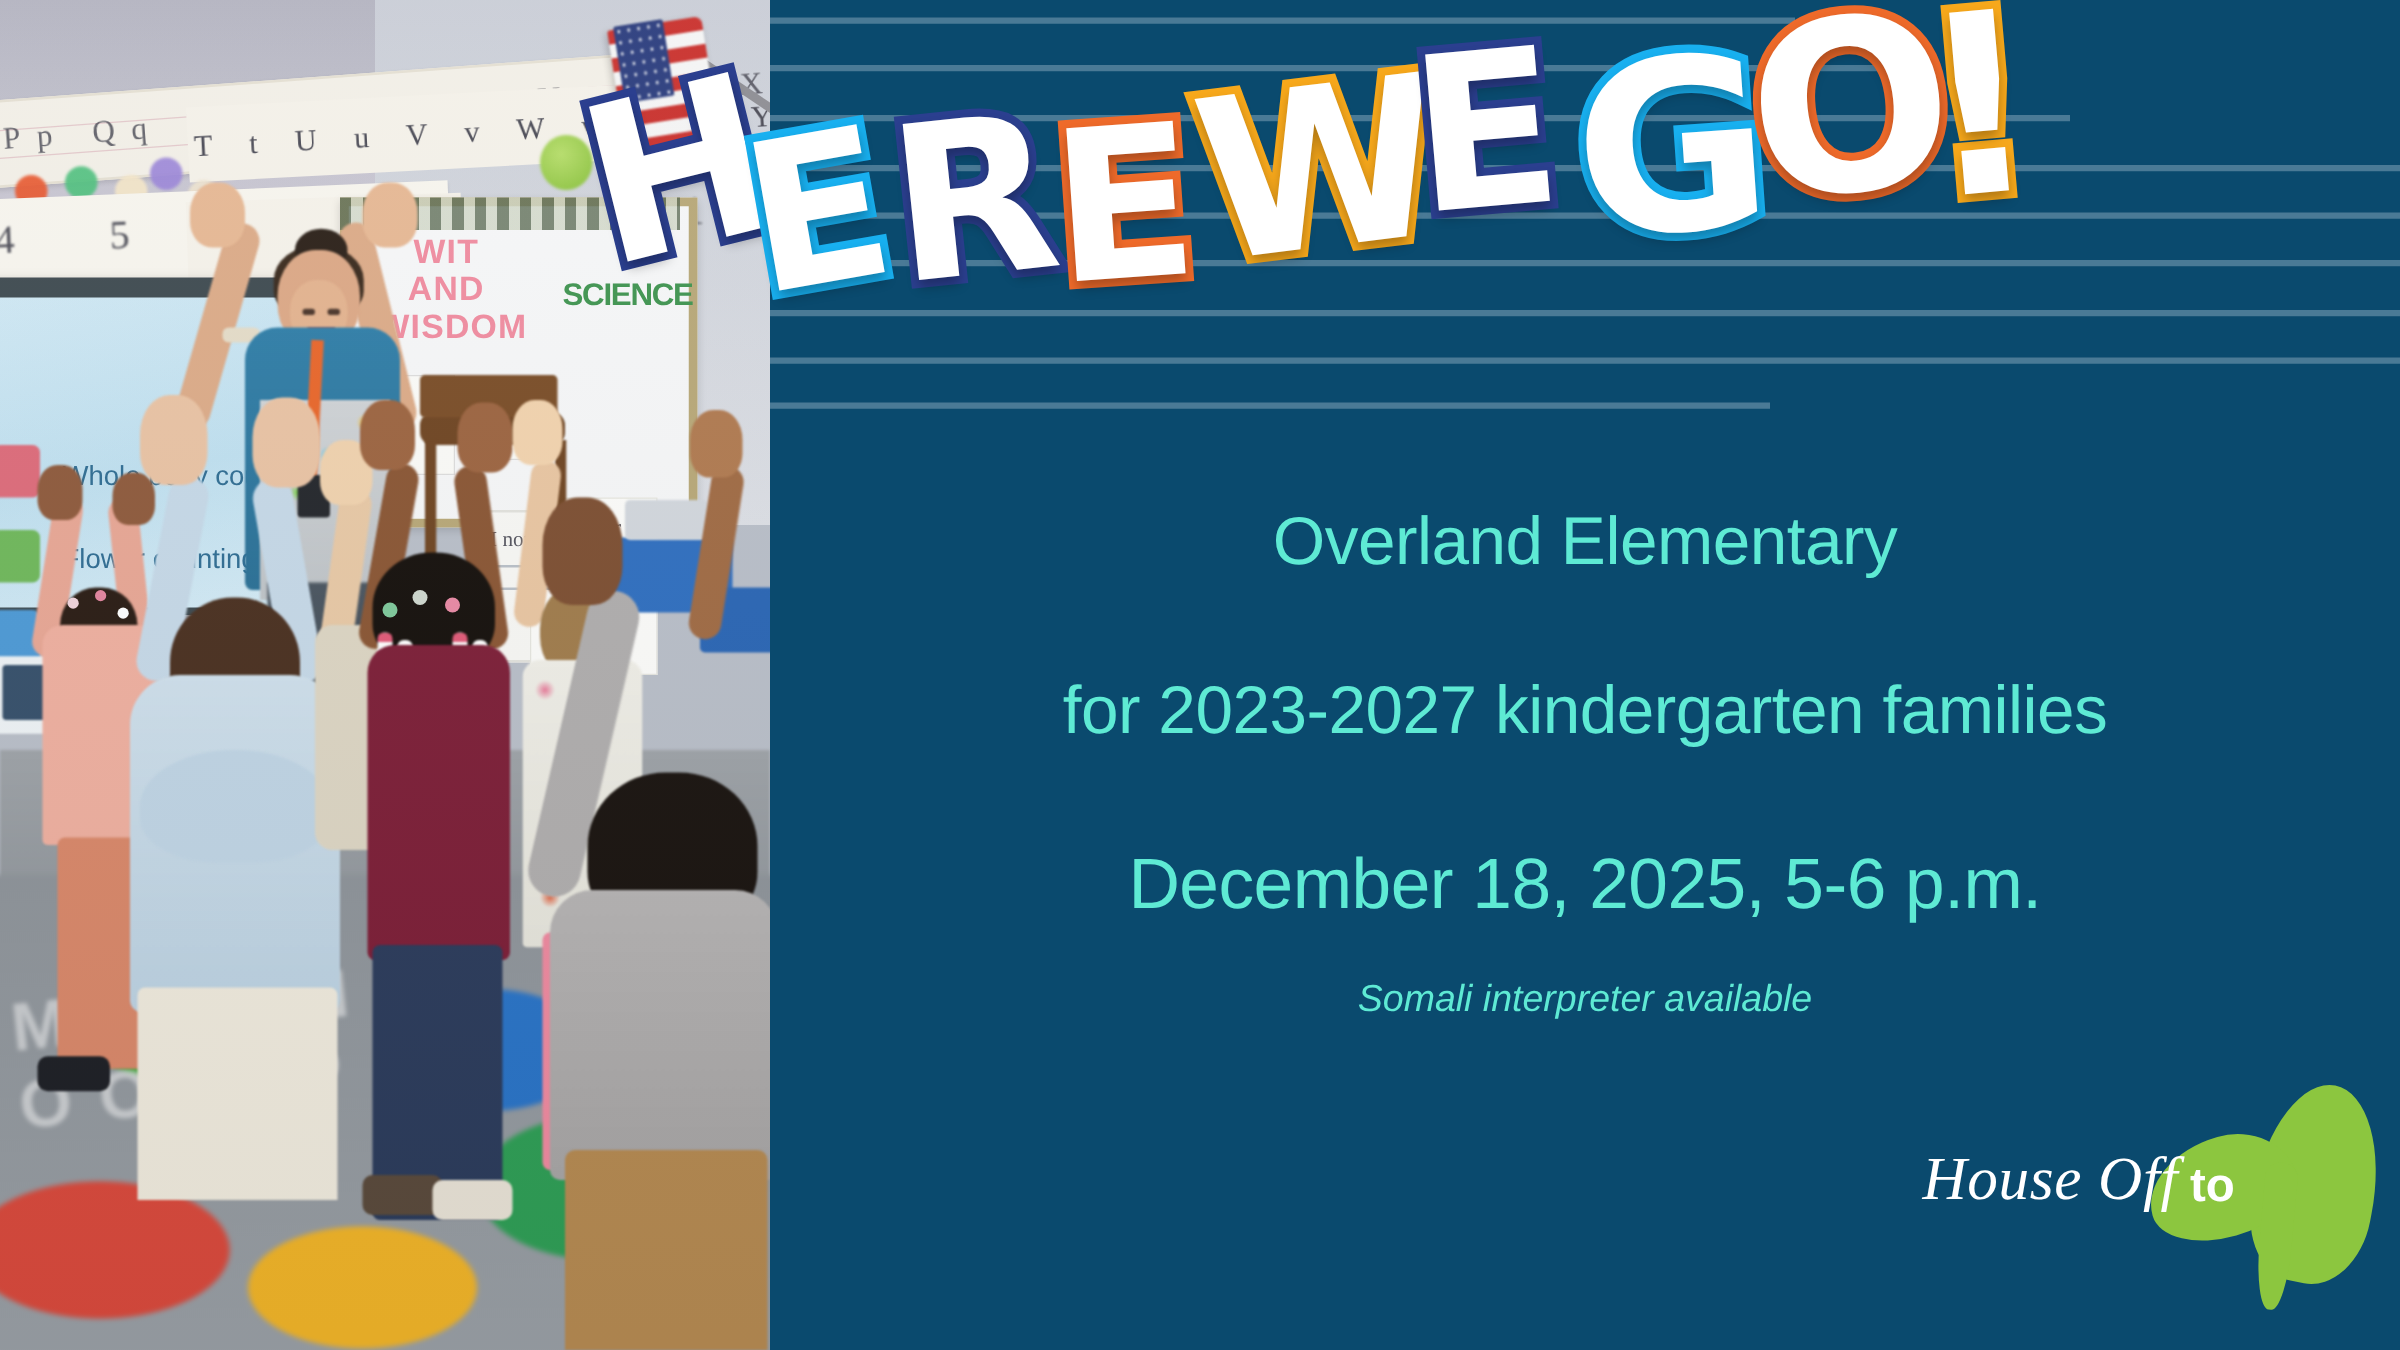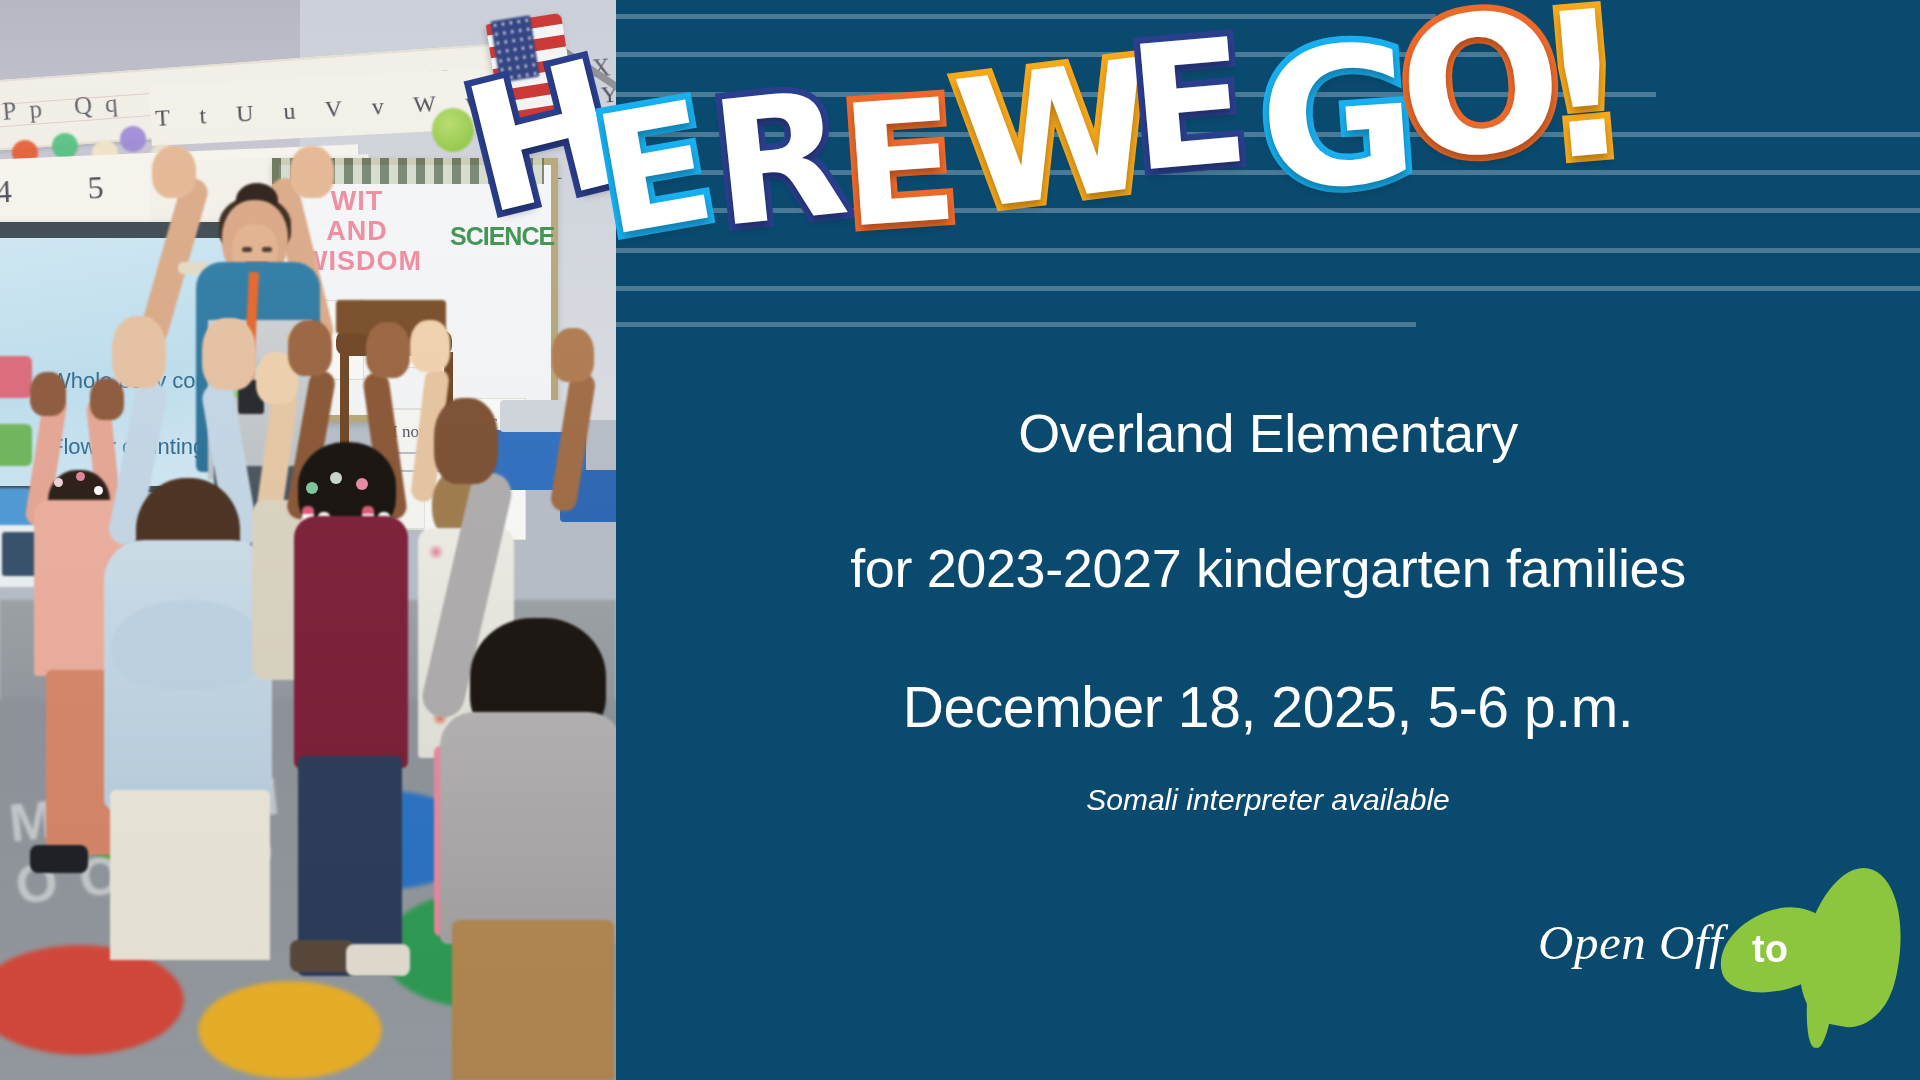--- a/index.html
+++ b/index.html
@@ -186,21 +186,21 @@
     pointer-events:none;}
   .bl{position:absolute;
     font-family:"DejaVu Sans",sans-serif;font-weight:bold;
     color:#ffffff;
     -webkit-text-stroke-width:13px;
     paint-order:stroke fill;
     text-shadow:0 6px 9px rgba(0,0,0,.28);
     line-height:1;}
 
   
-  .ctext{position:absolute;color:#ffffff;text-align:center;
+  .ctext{position:absolute;color:#5eead4;text-align:center;
     font-family:"Liberation Sans",sans-serif;}
   #line-school{left:616px;top:402px;width:1304px;font-size:54px;font-weight:400;letter-spacing:-.4px;}
   #line-openhouse{left:616px;top:468px;width:1304px;font-size:57px;font-weight:bold;color:#f26522;letter-spacing:-.6px;}
   #line-families{left:616px;top:537px;width:1304px;font-size:54px;font-weight:400;letter-spacing:-.4px;}
   #line-date{left:616px;top:674px;width:1304px;font-size:57px;font-weight:400;letter-spacing:-.4px;}
   #line-interp{left:616px;top:783px;width:1304px;font-size:30px;font-style:italic;font-weight:400;}
 
   #learnmore{position:absolute;left:700px;top:905px;width:620px;
     color:#fff;font-size:32px;line-height:43px;text-align:center;
     font-family:"Liberation Sans",sans-serif;}
@@ -450,17 +450,17 @@
   <div class="ctext" id="line-school">Overland Elementary</div>
   <div class="ctext" id="line-families">for 2023-2027 kindergarten families</div>
   <div class="ctext" id="line-date">December 18, 2025, 5-6 p.m.</div>
   <div class="ctext" id="line-interp">Somali interpreter available</div>
 
 
   <div id="logo">
     <div class="leafbig"></div>
     <div class="leafsml"></div>
     <div class="stem"></div>
-    <div class="kickoff">Open Off</div>
+    <div class="kickoff">House Off</div>
     <div class="toword">to</div>
   </div>
 
 </div>
 
 </body></html>

